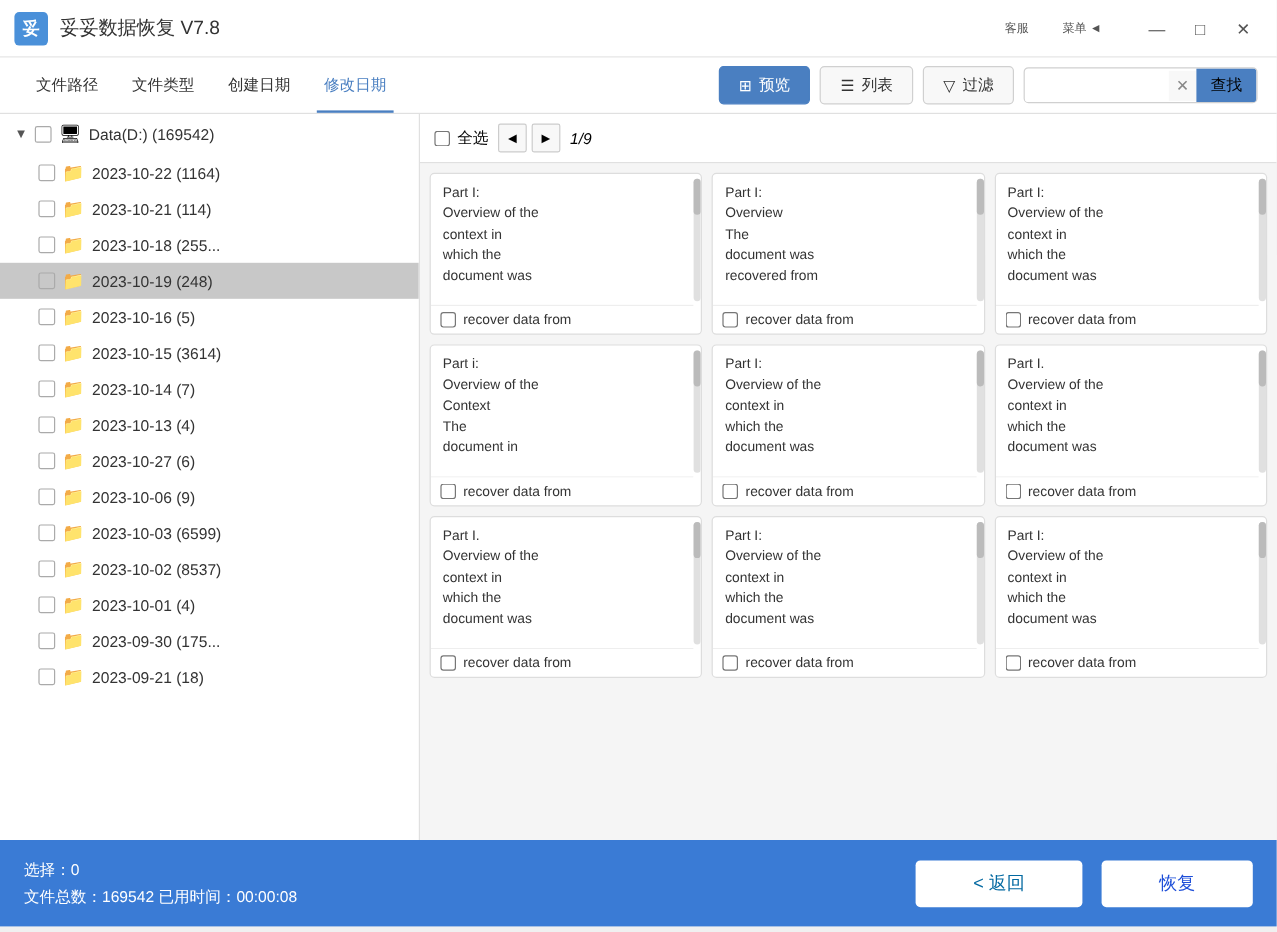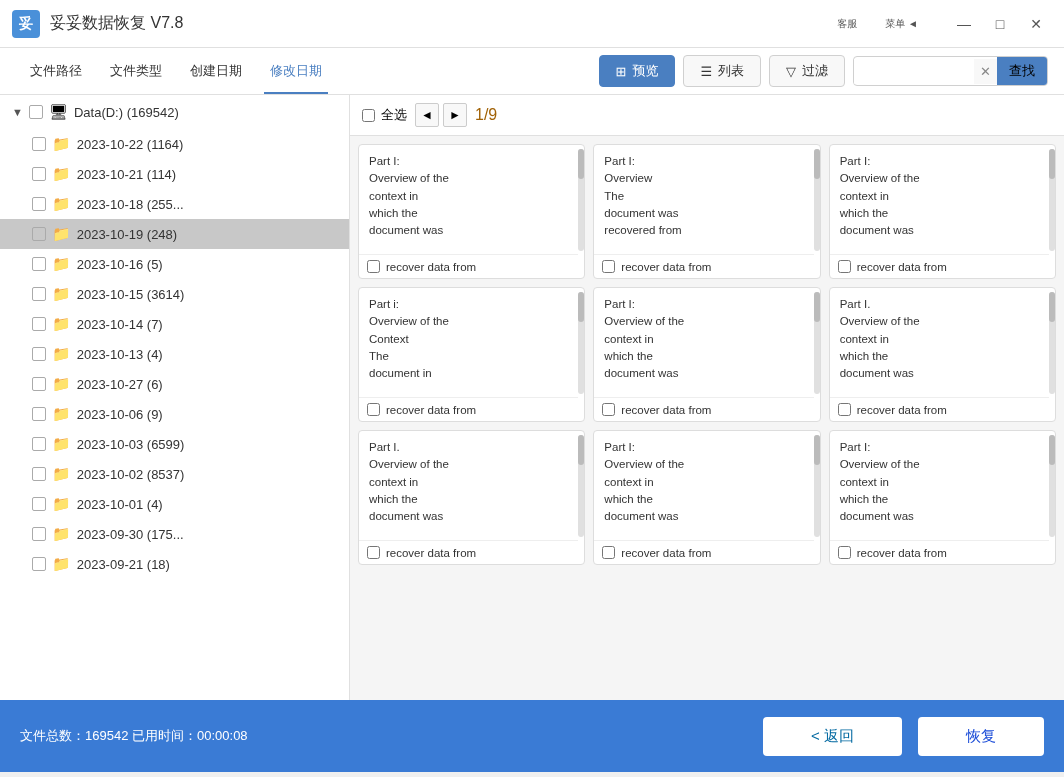--- a/index.html
+++ b/index.html
@@ -255,23 +255,24 @@
       border: 1px solid #ccc;
       background: #f8f8f8;
       display: flex;
       align-items: center;
       justify-content: center;
       cursor: pointer;
       font-size: 12px;
       border-radius: 2px;
     }
     .page-info {
-      font-size: 16px;
-      color: #a16207;
+      font-size: 13px;
+      color: #000000;
       padding: 0 4px;
+      font-style: italic;
     }
     .grid-items {
       flex: 1;
       overflow-y: auto;
       padding: 8px;
       display: grid;
       grid-template-columns: repeat(3, 1fr);
       gap: 8px;
       align-content: start;
     }
@@ -669,19 +670,20 @@
         <span>recover data from</span>
       </div>
     </div>
       </div>
   </div>
 
 </div>
 
 <div class="status-bar">
   <div class="status-info">
+    <div>选择：0</div>
     <div>文件总数：169542   已用时间：00:00:08</div>
   </div>
   <div class="status-actions">
     <button class="status-action-btn btn-return">&lt; 返回</button>
     <button class="status-action-btn btn-restore">恢复</button>
   </div>
 </div>
 
 </body></html>

